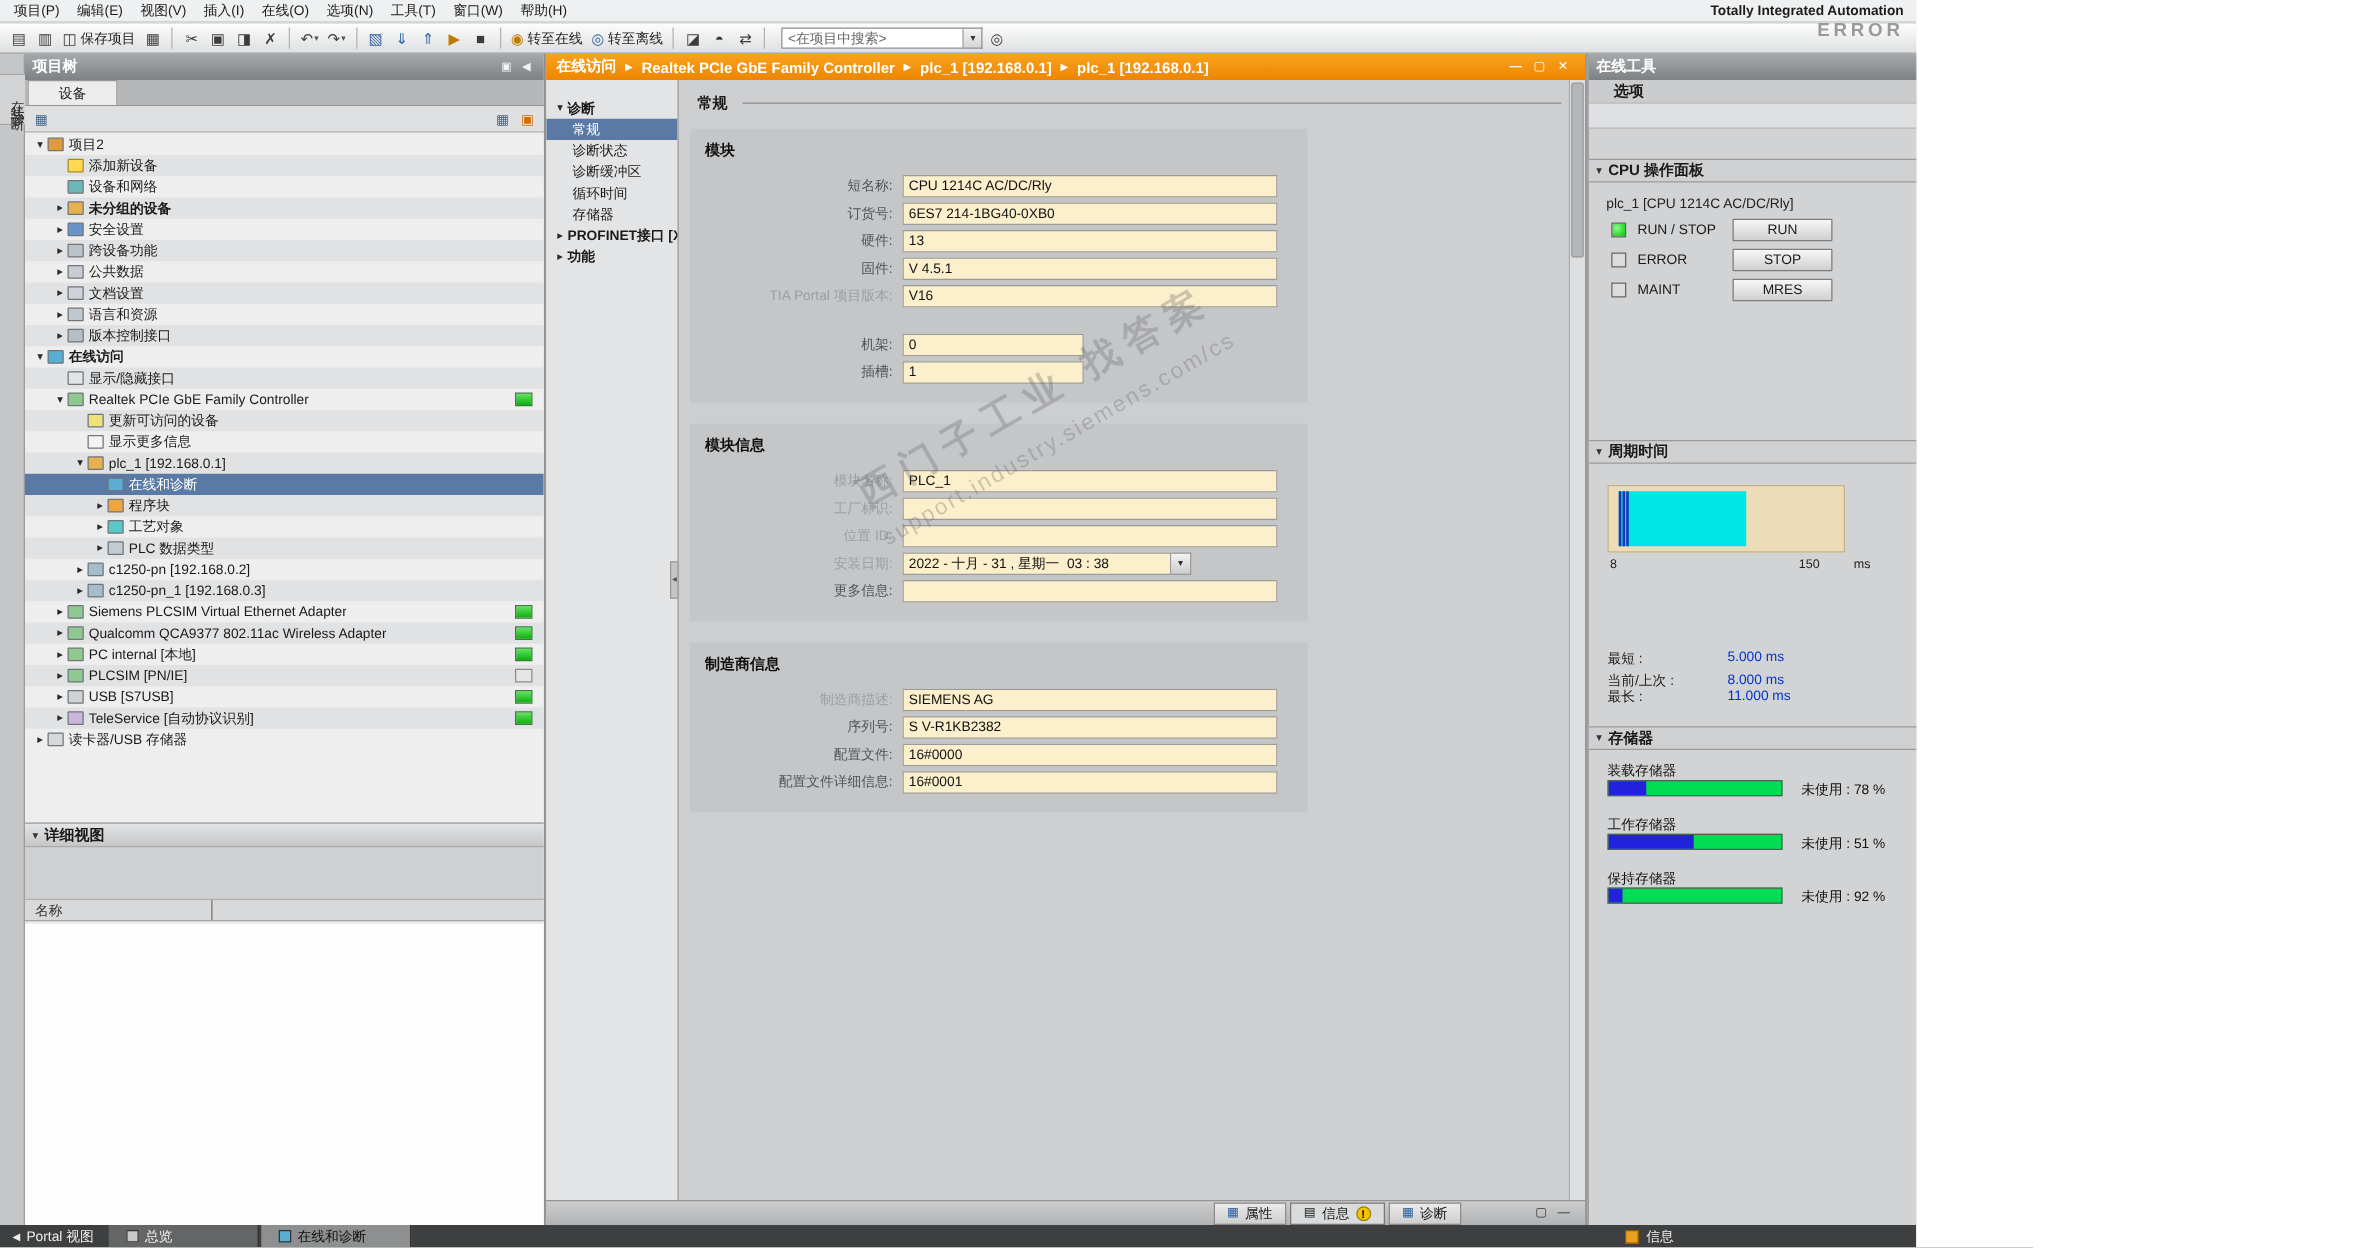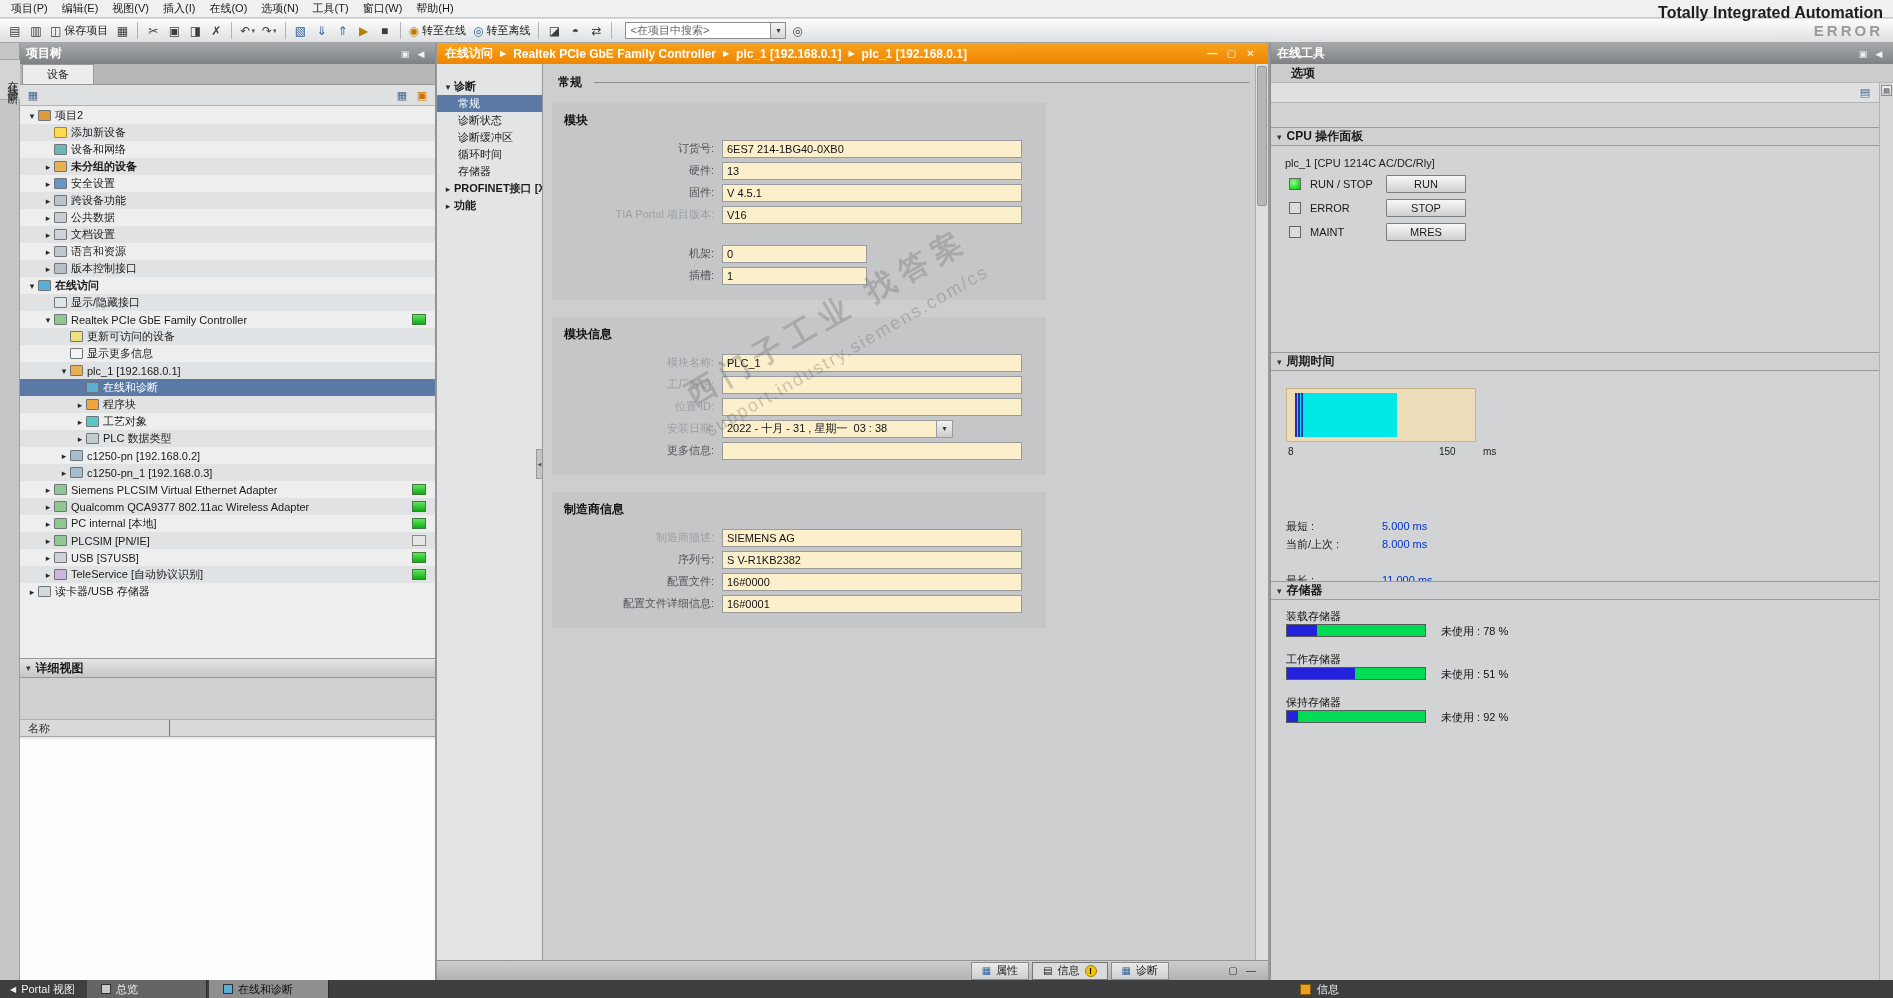--- a/index.html
+++ b/index.html
@@ -1,24 +1,24 @@
 <!DOCTYPE html>
 <html><head>
 <meta charset="utf-8">
 <style>
 *{margin:0;padding:0;box-sizing:border-box}
 html,body{width:1893px;height:998px}
 body{font-family:"Liberation Sans","DejaVu Sans",sans-serif;font-size:11px;color:#1a1a1a}
-.app{position:relative;width:1893px;height:998px;background:#d9dadc;overflow:hidden}
+.app{position:relative;width:1533px;height:998px;background:#d9dadc;overflow:hidden}
 
 
 .menubar{position:absolute;left:0;top:0;right:0;height:18px;background:#eef0f1;border-bottom:1px solid #c9c9c9;display:flex;align-items:center;padding-left:4px;z-index:20}
 .mi{padding:0 7px;cursor:default}
 .brand{position:absolute;right:10px;top:3px;text-align:right;line-height:1.2;z-index:30}
-.b1{font-size:16px;font-weight:bold;color:#1d1d1d}
+.b1{font-size:11px;font-weight:bold;color:#1d1d1d}
 .b2{font-size:15px;font-weight:bold;color:#9a9a9a;letter-spacing:3px}
 .toolbar{position:absolute;left:0;top:19px;right:0;height:24px;background:linear-gradient(#fcfcfc,#dee0e1);border-bottom:1px solid #a5a5a5;display:flex;align-items:center;gap:1px;padding-left:5px;z-index:20}
 .tb{min-width:20px;height:20px;display:flex;align-items:center;justify-content:center;border:1px solid transparent;border-radius:2px;color:#3d3d3d;font-size:12px;padding:0 2px;cursor:default}
 .tblabel{font-size:11px;margin-left:3px;color:#222}
 .tsep{width:1px;height:17px;background:#b2b2b2;margin:0 4px}
 .dd-mini{font-size:7px;color:#555;margin-left:1px}
 .searchwrap{display:flex;align-items:center;margin-left:8px}
 .searchwrap input{width:146px;height:17px;border:1px solid #8d8d8d;font-size:11px;color:#666;padding:0 4px;background:#fff;font-family:inherit}
 .sdd{width:15px;height:17px;border:1px solid #8d8d8d;border-left:none;background:linear-gradient(#f4f4f4,#d6d6d6);display:flex;align-items:center;justify-content:center;font-size:8px;color:#333}
 .c-blue{color:#2d5f9e}.c-amber{color:#c07a00}
@@ -454,20 +454,24 @@
       </div>
       <div class="snhandle">◀</div>
       <div class="formarea">
         <div class="formtitle">
           <span>常规</span>
           <span class="ftline"></span>
         </div>
         <div class="fsection">
           <h3>模块</h3>
           <div class="frow">
+              <span class="flabel">短名称:</span>
+              <input class="fin w300" value="CPU 1214C AC/DC/Rly" style="">
+            </div>
+          <div class="frow">
               <span class="flabel">订货号:</span>
               <input class="fin w300" value="6ES7 214-1BG40-0XB0" style="">
             </div>
           <div class="frow">
               <span class="flabel">硬件:</span>
               <input class="fin w300" value="13" style="">
             </div>
           <div class="frow">
               <span class="flabel">固件:</span>
               <input class="fin w300" value="V 4.5.1" style="">
@@ -608,21 +612,21 @@
       </div>
       <div class="cunit">ms</div>
       <div class="cstat" style="top:415px">
         <span class="cstatlbl">最短 :</span>
         <span class="cstatval">5.000 ms</span>
       </div>
       <div class="cstat" style="top:433px">
         <span class="cstatlbl">当前/上次 :</span>
         <span class="cstatval">8.000 ms</span>
       </div>
-      <div class="cstat" style="top:469px">
+      <div class="cstat" style="top:446px">
         <span class="cstatlbl">最长 :</span>
         <span class="cstatval">11.000 ms</span>
       </div>
 
       <div class="rsec" style="top:478px">
         <span class="chev">▾</span>
         <span>存储器</span>
       </div>
       <div class="memlbl" style="top:506px">装载存储器</div>
       <div class="membar" style="top:521px">

